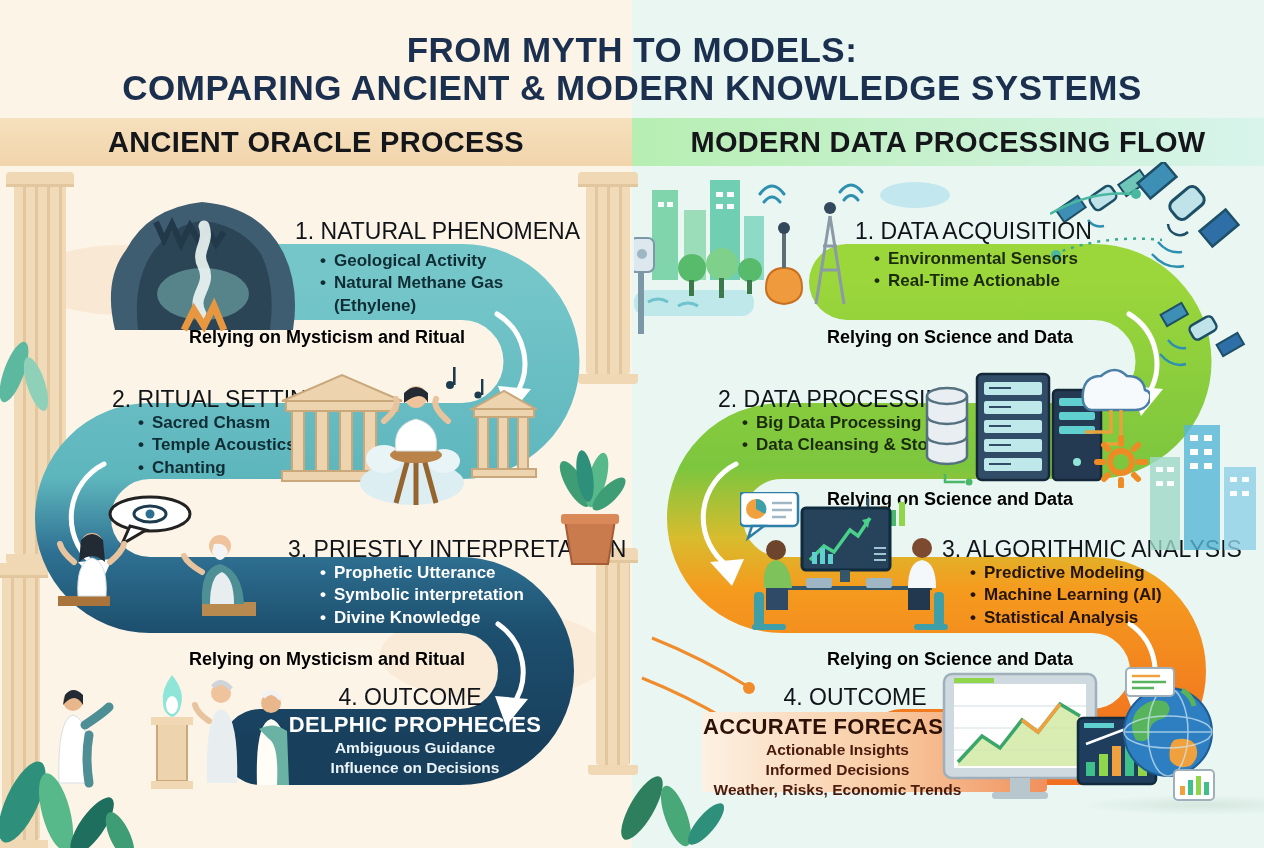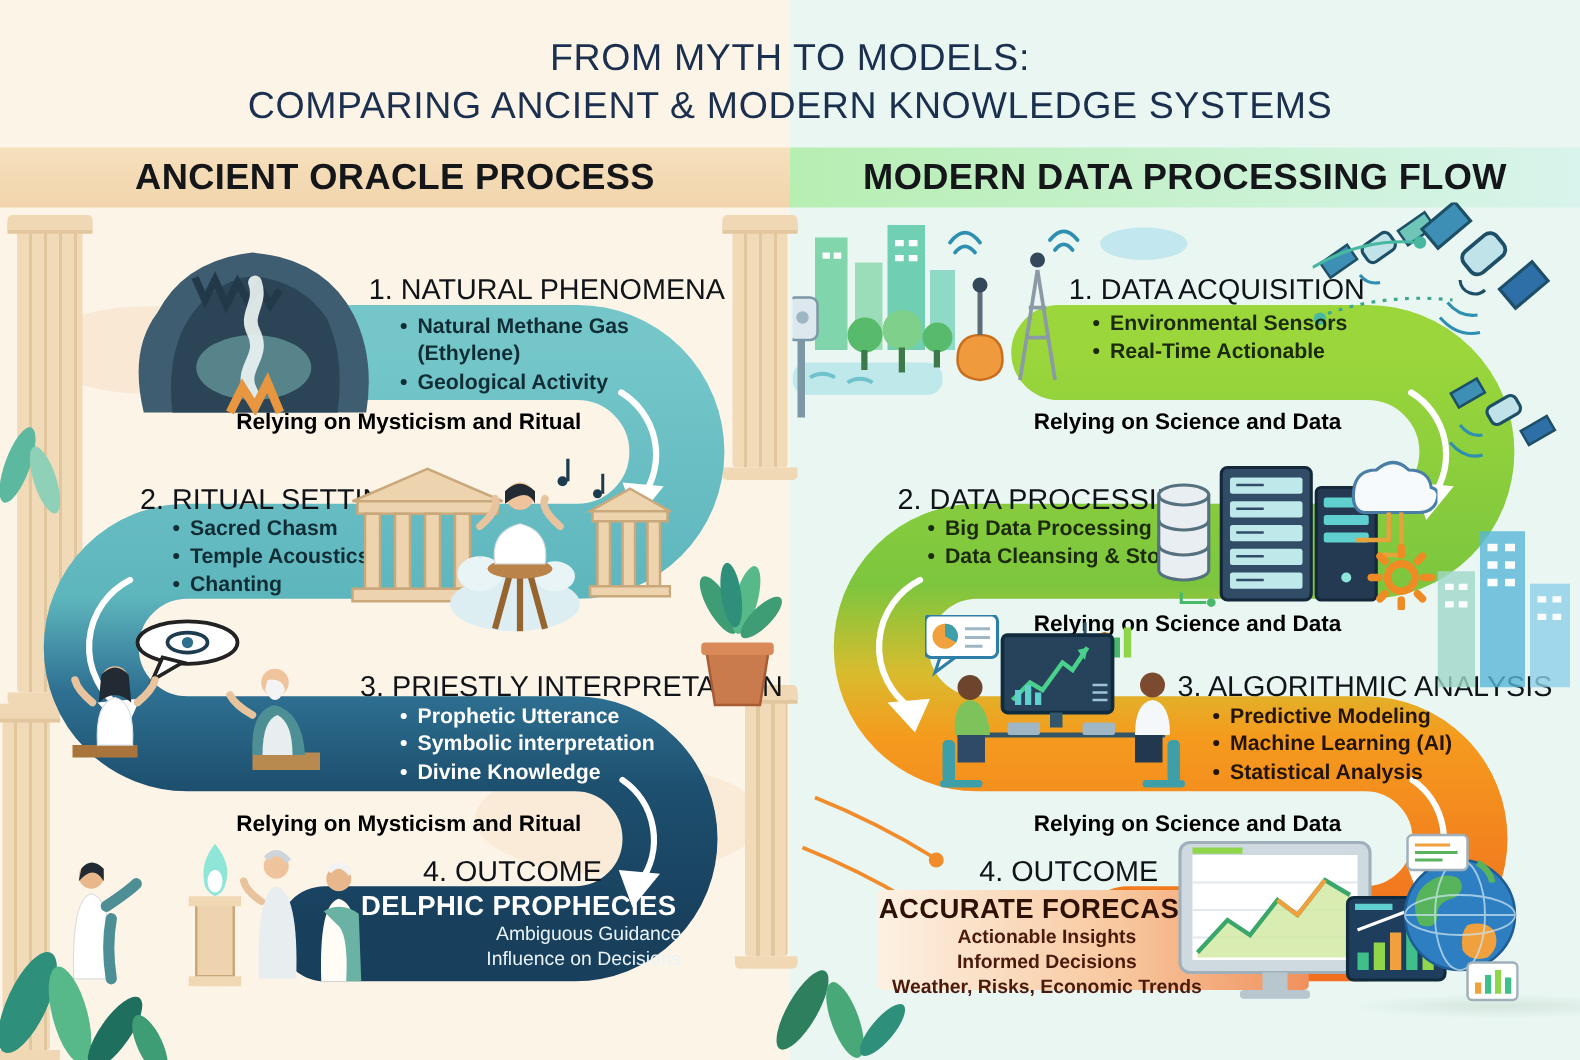--- a/index.html
+++ b/index.html
@@ -4,41 +4,41 @@
 <style>
   html,body{margin:0;padding:0;background:#888;}
   #stage{position:relative;width:1264px;height:848px;overflow:hidden;
          font-family:"Liberation Sans",sans-serif;background:#fdf4e8;}
   .abs{position:absolute;}
   
   .bg-left{left:0;top:0;width:632px;height:848px;background:#fdf4e8;}
   .bg-right{left:632px;top:0;width:632px;height:848px;background:#e9f6f2;}
   .blob{border-radius:50%;}
   
-  .title-line{left:0;top:0;width:1264px;text-align:center;font-weight:400;
-              font-size:30px;letter-spacing:.5px;color:#1b2f4e;}
+  .title-line{left:0;top:0;width:1264px;text-align:center;font-weight:700;
+              font-size:35px;letter-spacing:.5px;color:#1b2f4e;}
   
   .hdr{top:118px;width:632px;height:48px;display:flex;align-items:center;
        justify-content:center;font-weight:800;font-size:29px;color:#14161a;letter-spacing:.3px;}
   .hdr-left{left:0;background:linear-gradient(180deg,#f6e0bd,#f1d5ac);}
   .hdr-right{left:632px;background:linear-gradient(90deg,#b7eeb2,#d8f4ec);}
   
   .heading{font-weight:400;font-size:23px;color:#101418;white-space:nowrap;}
   .bullets{font-weight:700;font-size:17px;line-height:1.32;}
   .bullets .b{padding-left:16px;position:relative;}
   .bullets .b::before{content:"•";position:absolute;left:2px;}
   .dark{color:#102d35;}
   .dark2{color:#1c2a0c;}
   .dark3{color:#241405;}
   .light{color:#ffffff;}
   .caption{font-weight:700;font-size:18px;color:#000000;text-align:center;}
   .panel-title{font-weight:800;font-size:22px;letter-spacing:.3px;}
   .panel-line{font-weight:700;font-size:15.5px;line-height:1.3;}
   .outcome-left{color:#ffffff;text-align:center;}
-  .outcome-left .panel-line{color:#eaf3f7;font-weight:400;text-align:right;}
+  .outcome-left .panel-line{color:#eaf3f7;font-weight:700;}
   .outcome-right-bg{background:linear-gradient(90deg,#fdf1e3 0%,#f8c9a0 55%,#f0905c 100%);
                     border-radius:4px;}
   .outcome-right{color:#2e1106;text-align:center;}
   .outcome-right .panel-line{color:#4a1a0c;white-space:nowrap;}
   
   .gcol{background:repeating-linear-gradient(90deg,#f1dab8 0 9px,#e2c69d 9px 12px);
         border-radius:3px;}
   .gcol::before{content:"";position:absolute;left:-8px;top:-12px;right:-8px;height:12px;
         background:#f0d8b4;border-radius:4px 4px 0 0;box-shadow:0 3px 0 #e2c69d;}
   .gcol::after{content:"";position:absolute;left:-8px;bottom:-10px;right:-8px;height:10px;
@@ -125,22 +125,22 @@
     <path d="M15 138 Q3 88 26 58 Q48 16 102 10 Q160 15 183 60 Q200 94 193 138 Z" fill="#3f5d70"></path>
     <path d="M38 138 Q32 86 56 56 Q76 31 103 29 Q141 33 161 62 Q176 92 170 138 Z" fill="#2b4557"></path>
     <path d="M56 30 l8 18 8-16 9 20 9-18 9 16 8-14 9 16 8-12" stroke="#22394a" stroke-width="6" fill="none"></path>
     <ellipse cx="103" cy="102" rx="46" ry="26" fill="#8fd0c9" opacity="0.45"></ellipse>
     <path d="M101 122 C90 103 113 94 103 74 C95 59 110 51 104 34" stroke="#eef6f4" stroke-width="11" fill="none" opacity="0.9" stroke-linecap="round"></path>
     <path d="M84 138 L94 118 L104 134 L114 114 L124 138" stroke="#e8963f" stroke-width="7" fill="none"></path>
   </svg>
 
   <div class="abs heading" style="left:295px;top:218px;">1. NATURAL PHENOMENA</div>
   <div class="abs bullets dark" style="left:318px;top:250px;width:205px;">
+    <div class="b">Geological Activity</div>
     <div class="b">Natural Methane Gas (Ethylene)</div>
-    <div class="b">Geological Activity</div>
   </div>
 
   <div class="abs caption" style="left:177px;top:327px;width:300px;">Relying on Mysticism and Ritual</div>
 
   <div class="abs heading" style="left:112px;top:386px;">2. RITUAL SETTING</div>
   <div class="abs bullets dark" style="left:136px;top:412px;width:220px;">
     <div class="b">Sacred Chasm</div>
     <div class="b">Temple Acoustics</div>
     <div class="b">Chanting</div>
   </div>

